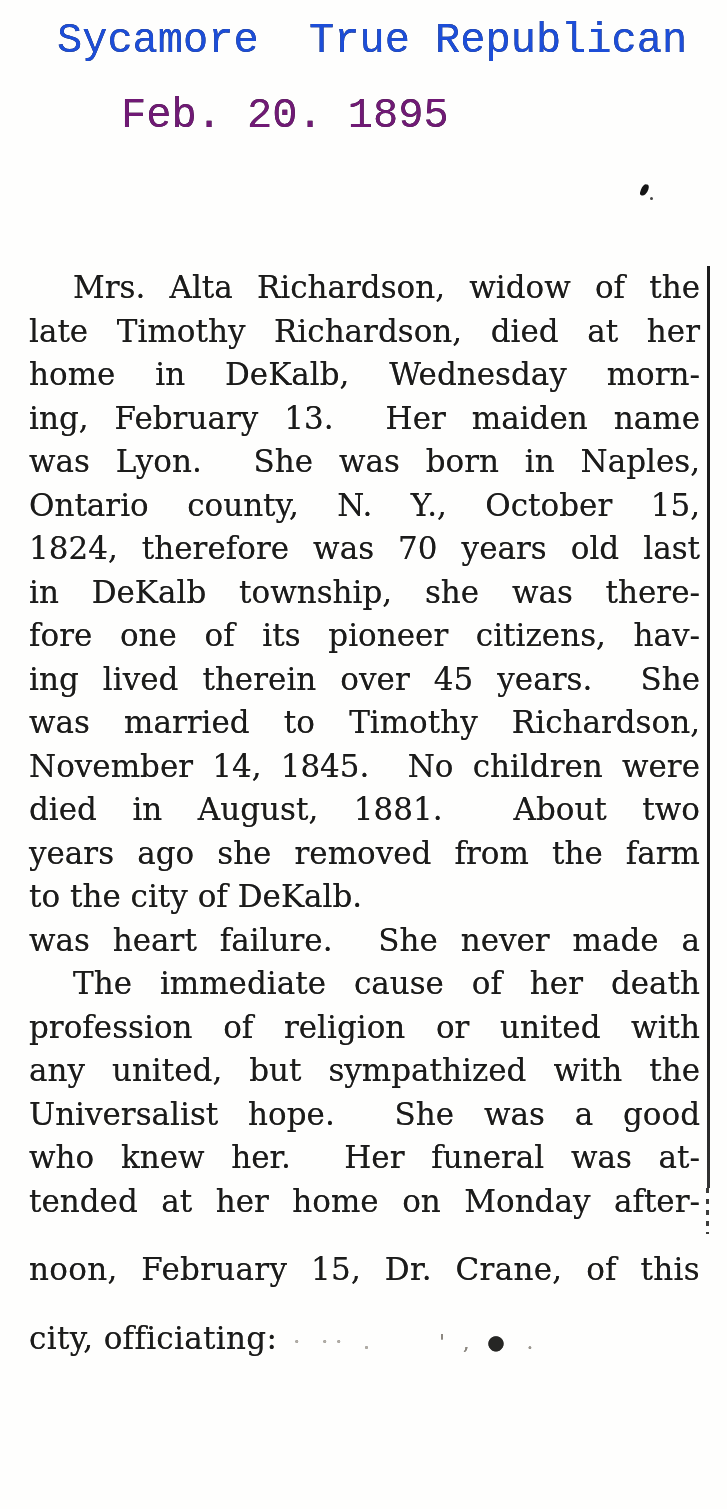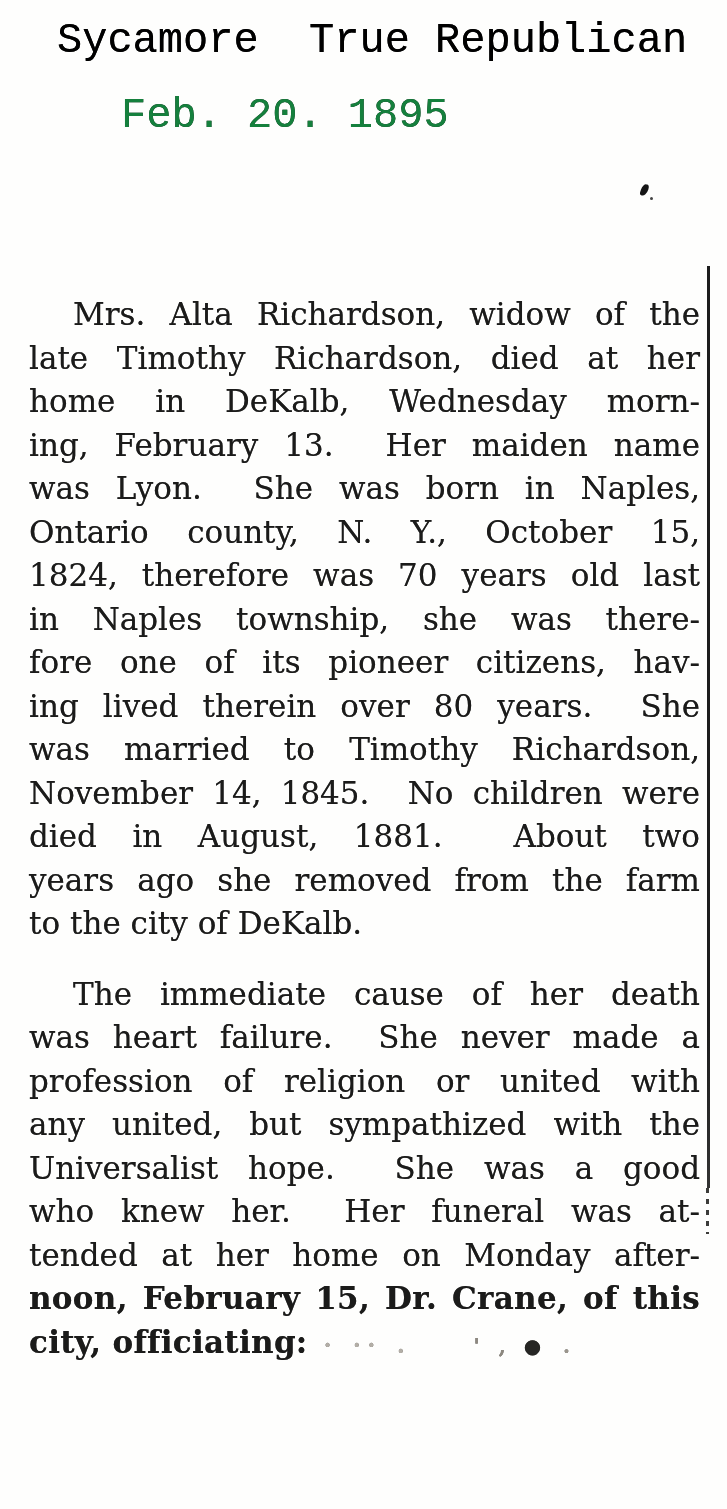--- a/index.html
+++ b/index.html
@@ -16,32 +16,32 @@
     background: #fefefd;
   }
   
   .masthead-title {
     position: absolute;
     left: 57px;
     top: 20px;
     font-family: "Liberation Mono", monospace;
     font-size: 42px;
     line-height: 42px;
-    color: #000000;
+    color: #1d4ed8;
     white-space: pre;
     text-shadow: 0 0 0.6px #161616;
   }
   .masthead-date {
     position: absolute;
     left: 121px;
     top: 95px;
     font-family: "Liberation Mono", monospace;
     font-size: 42px;
     line-height: 42px;
-    color: #15803d;
+    color: #701a75;
     white-space: pre;
     text-shadow: 0 0 0.6px #161616;
     text-align: center;
   }
   
   .article-body {
     position: absolute;
     left: 29px;
     top: 266px;
     width: 671px;
@@ -51,29 +51,30 @@
     color: #1b1b1a;
     text-shadow: 0 0 0.5px rgba(20,20,20,0.65);
   }
   .line {
     height: 43.5px;
     text-align: justify;
     text-align-last: justify;
     white-space: pre-wrap;
     overflow: visible;
   }
-  .line.indent { padding-left: 44px; margin-top: 27px; }
+  .line.indent { padding-left: 44px; }
   .line.para-end {
     text-align: right;
     text-align-last: left;
   }
   
   .para:last-child .line:nth-last-child(-n+2) {
-    font-weight: bold;
+    font-weight: normal;
     letter-spacing: 0.3px;
+    margin-top: 25px;
   }
   
   .tm-faint  { color: #b3aea6; letter-spacing: 7px; margin-left: 16px; font-size: 22px; }
   .tm-mid    { color: #8d887f; letter-spacing: 6px; margin-left: 62px; font-size: 20px; }
   .tm-blob   { color: #262624; margin-left: 12px;  font-size: 20px; letter-spacing: 0; }
   .tm-tail   { color: #9b968d; margin-left: 22px;  font-size: 20px; }
   
   .column-rule-solid {
     position: absolute;
     left: 707px;
@@ -125,32 +126,32 @@
 
   <div class="article-body">
       <div class="para">
         <div class="line indent">Mrs. Alta Richardson, widow of the</div>
         <div class="line">late Timothy Richardson, died at her</div>
         <div class="line">home in DeKalb, Wednesday morn-</div>
         <div class="line">ing, February 13.  Her maiden name</div>
         <div class="line">was Lyon.  She was born in Naples,</div>
         <div class="line">Ontario county, N. Y., October 15,</div>
         <div class="line">1824, therefore was 70 years old last</div>
-        <div class="line">in Naples township, she was there-</div>
+        <div class="line">in DeKalb township, she was there-</div>
         <div class="line">fore one of its pioneer citizens, hav-</div>
-        <div class="line">ing lived therein over 80 years.  She</div>
+        <div class="line">ing lived therein over 45 years.  She</div>
         <div class="line">was married to Timothy Richardson,</div>
         <div class="line">November 14, 1845.  No children were</div>
         <div class="line">died in August, 1881.  About two</div>
         <div class="line">years ago she removed from the farm</div>
         <div class="line para-end">to the city of DeKalb.</div>
       </div>
       <div class="para">
+        <div class="line">was heart failure.  She never made a</div>
         <div class="line indent">The immediate cause of her death</div>
-        <div class="line">was heart failure.  She never made a</div>
         <div class="line">profession of religion or united with</div>
         <div class="line">any united, but sympathized with the</div>
         <div class="line">Universalist hope.  She was a good</div>
         <div class="line">who knew her.  Her funeral was at-</div>
         <div class="line">tended at her home on Monday after-</div>
         <div class="line">noon, February 15, Dr. Crane, of this</div>
         <div class="line para-end">city, officiating:<span class="tm-faint">· ·· .</span><span class="tm-mid">' ,</span><span class="tm-blob">●</span><span class="tm-tail">.</span></div>
       </div>
     </div>
 

